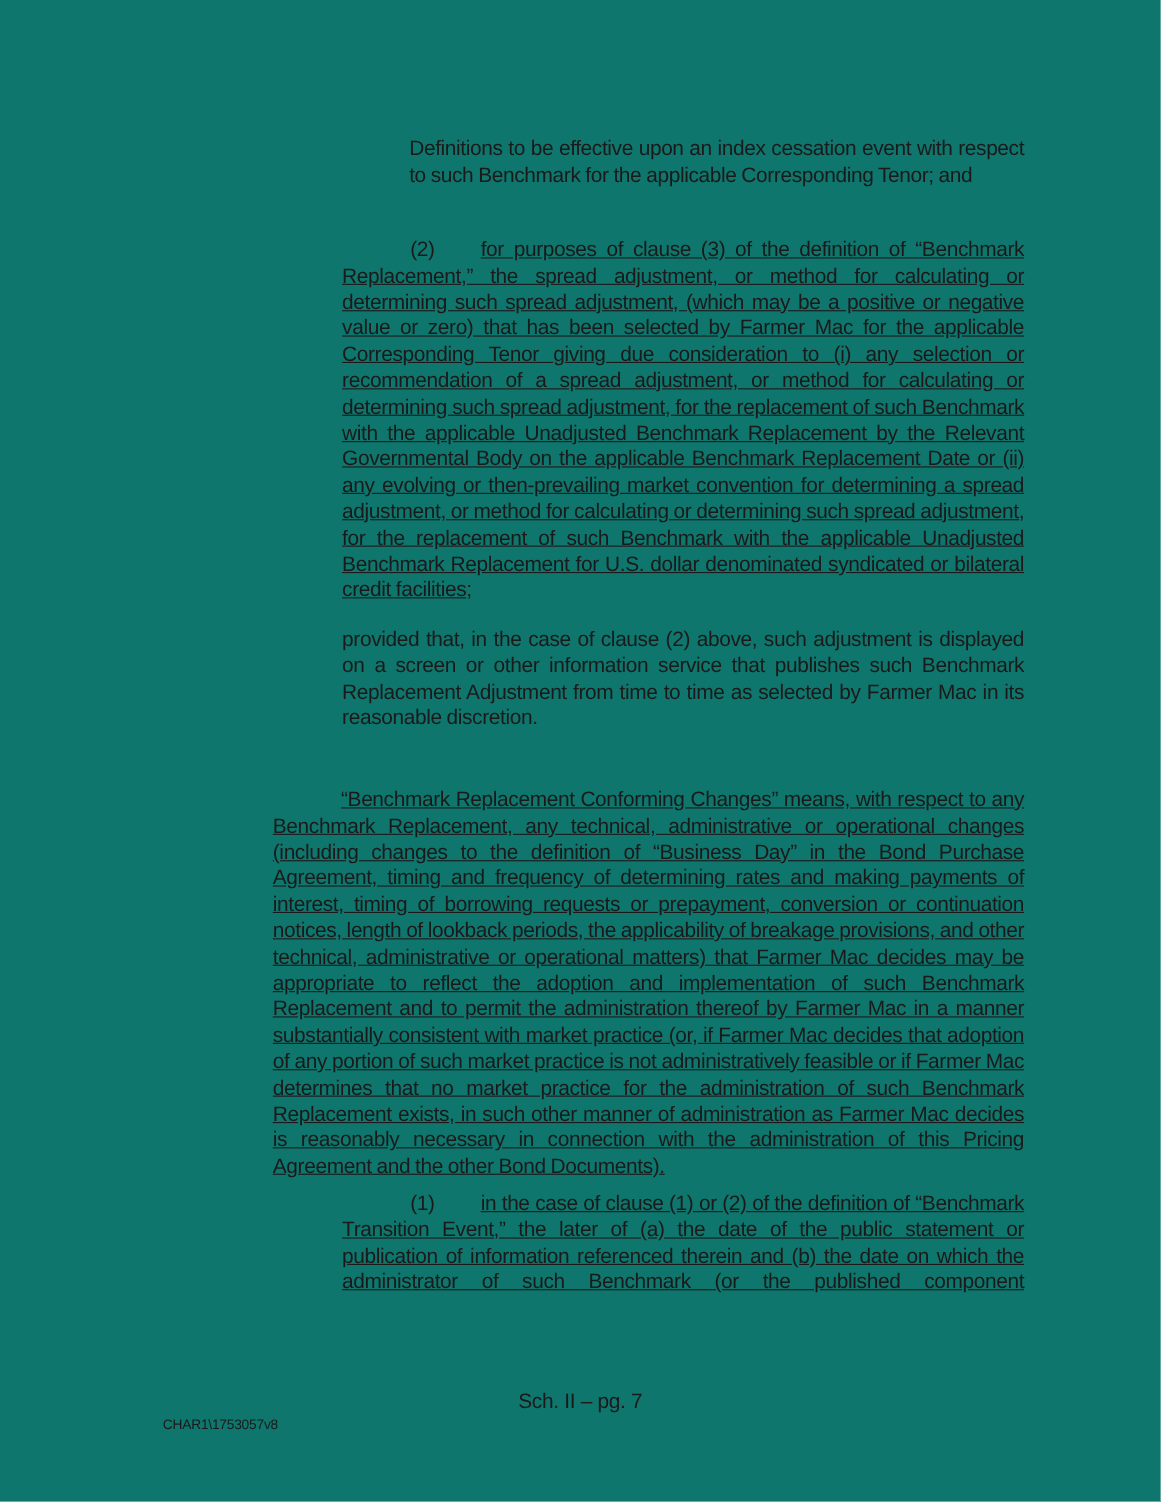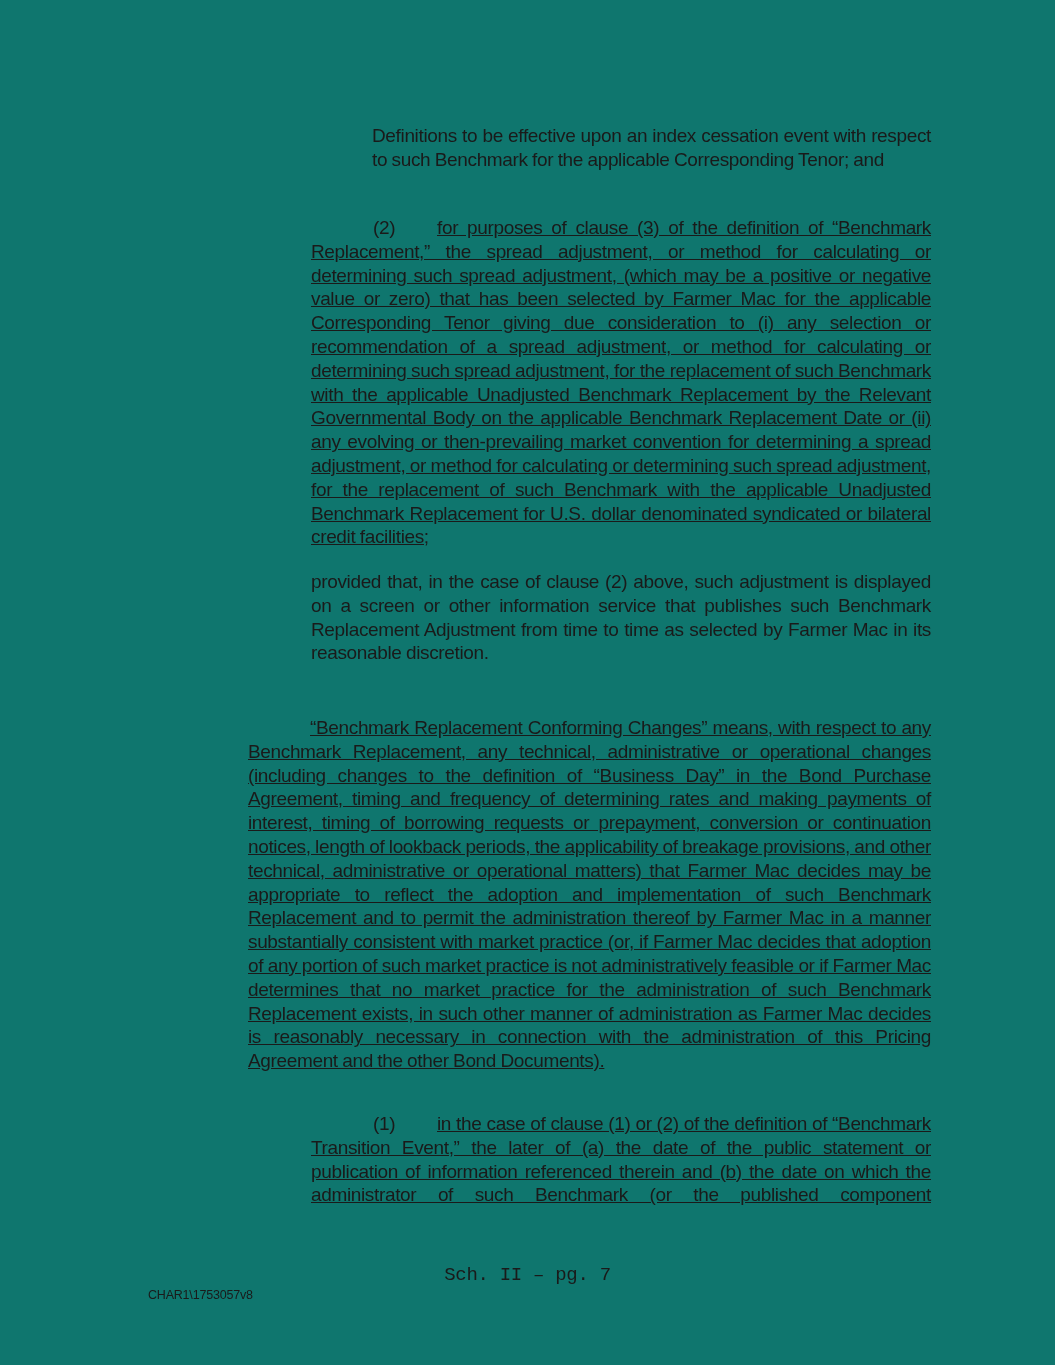--- a/index.html
+++ b/index.html
@@ -52,39 +52,38 @@
       width: 683px;
       margin-top: 25px;
     }
     .blk-date {
       left: 248px;
       top: 1063px;
       width: 683px;
     }
     .blk-date1 {
       left: 311px;
-      top: 1112px;
+      top: 1083px;
       width: 620px;
     }
     .indent-first { text-indent: 62px; text-decoration: underline; }
     .num-tab {
       display: inline-block;
       width: 64px;
       text-indent: 0;
     }
     .u { }
     .footer-page {
       position: absolute;
       left: 0;
       width: 1055px;
       top: 1264px;
       text-align: center;
       font-size: 19px;
       letter-spacing: -0.3px;
-      font-family: Liberation Mono, monospace;
     }
     .footer-doc {
       position: absolute;
       left: 124px;
       top: 1288px;
       font-size: 12.5px;
       letter-spacing: -0.2px;
       margin-left: 24px;
     }
     .last-line { text-align-last: left; }

